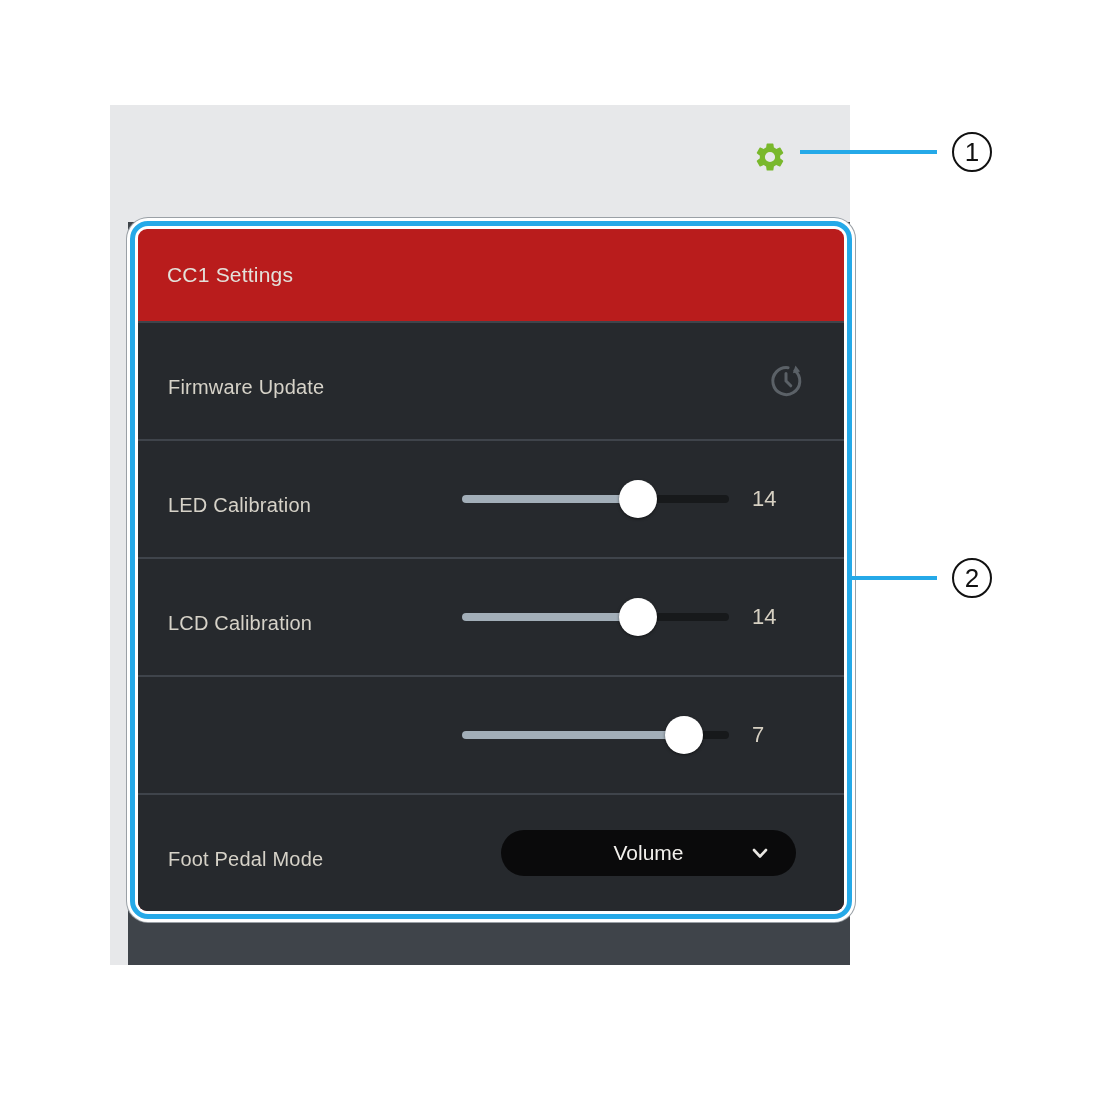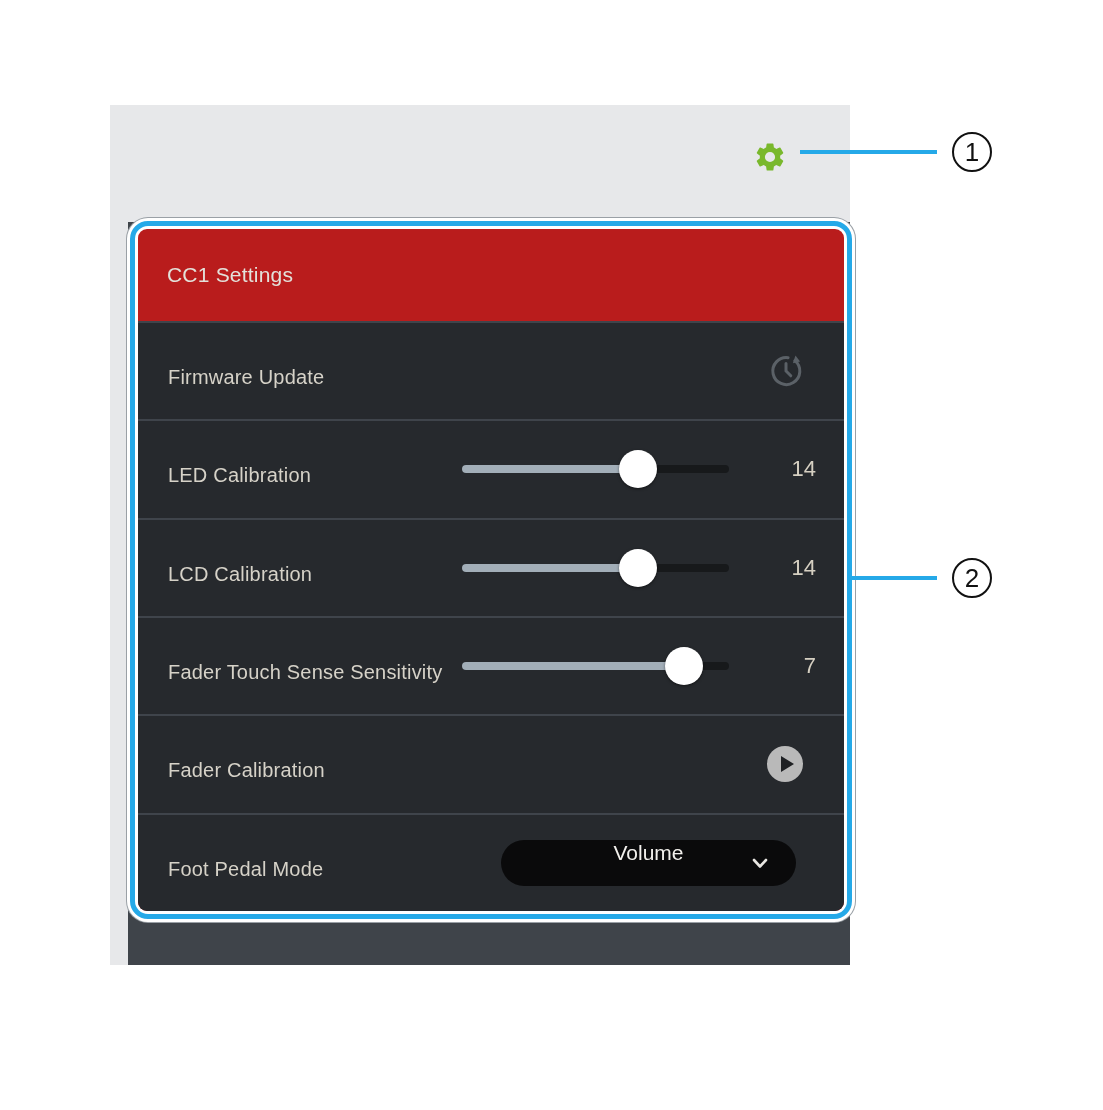--- a/index.html
+++ b/index.html
@@ -27,41 +27,41 @@
 
   
   .slider{position:absolute;left:324px;top:50%;transform:translateY(-50%);width:267px;height:40px;cursor:pointer;}
   .slider .track{position:absolute;left:0;right:0;top:50%;transform:translateY(-50%);height:8px;
                  background:#17191b;border-radius:4px;}
   .slider .fill{position:absolute;left:0;top:50%;transform:translateY(-50%);height:8px;
                 width:calc(var(--frac)*1%);background:#a2aeb8;border-radius:4px;}
   .slider .thumb{position:absolute;top:50%;left:calc(var(--frac)*1%);transform:translate(-50%,-50%);
                  width:38px;height:38px;background:#ffffff;border-radius:50%;
                  box-shadow:0 1px 3px rgba(0,0,0,.5);}
-  .row-value{position:absolute;right:28px;width:64px;text-align:right;color:#d6d0c2;font-size:22px;}
+  .row-value{position:absolute;right:28px;width:64px;text-align:left;color:#d6d0c2;font-size:22px;}
 
   
   .toggle{position:absolute;right:35px;top:50%;transform:translateY(-50%);width:68px;height:40px;cursor:pointer;}
   .toggle .pill{position:absolute;left:0;top:5px;width:60px;height:30px;background:#6db32c;border-radius:15px;}
   .toggle .knob{position:absolute;right:0;top:0;width:40px;height:40px;background:#ffffff;border-radius:50%;
                 box-shadow:0 1px 3px rgba(0,0,0,.5);}
 
   
   .history-btn{position:absolute;right:40px;top:50%;transform:translateY(-50%);width:36px;height:36px;
                background:transparent;border:none;padding:0;}
   .history-btn svg{width:36px;height:36px;stroke:#5b6167;fill:none;stroke-width:2;stroke-linecap:round;}
   .play-btn{position:absolute;right:41px;top:50%;transform:translateY(-50%);width:36px;height:36px;
             border-radius:50%;background:#b9b9b9;border:none;padding:0;display:flex;
             align-items:center;justify-content:center;cursor:pointer;}
   .play-btn svg{width:16px;height:16px;fill:#1e2023;margin-left:3px;}
 
   
   .dropdown{position:absolute;left:363px;top:50%;transform:translateY(-50%);width:295px;height:46px;
             background:#0a0a0b;border:none;border-radius:23px;cursor:pointer;
-            display:flex;align-items:flex-start;justify-content:center;}
+            display:flex;align-items:center;justify-content:center;}
   .dropdown-value{color:#f2f0ec;font-size:21px;}
   .dropdown .chev{position:absolute;right:26px;top:50%;transform:translateY(-50%);width:20px;height:20px;}
   .dropdown .chev svg{width:20px;height:20px;fill:none;stroke:#e8e6e2;stroke-width:2.6;
                       stroke-linecap:round;stroke-linejoin:round;}
 
   
   .callout-line{position:absolute;height:4px;background:#25a9e8;}
   .line-1{left:800px;top:150px;width:137px;}
   .line-2{left:851px;top:576px;width:86px;}
   .callout-badge{position:absolute;width:40px;height:40px;border:2.5px solid #111111;border-radius:50%;
@@ -122,39 +122,28 @@
         <div class="slider" style="--frac: 66;">
           <div class="track"></div>
           <div class="fill"></div>
           <div class="thumb"></div>
         </div>
         <span class="row-value">14</span>
       </div>
 
 
       <div class="row">
-        <span class="row-label">Fader Touch Sense Sensitivity</span>
         <div class="slider" style="--frac: 83;">
           <div class="track"></div>
           <div class="fill"></div>
           <div class="thumb"></div>
         </div>
         <span class="row-value">7</span>
       </div>
 
-      <div class="row">
-        <span class="row-label">Fader Calibration</span>
-        <button class="play-btn">
-          <span style="display:flex;">
-            <svg viewBox="0 0 16 16">
-                <path d="M2 0 L15 8 L2 16 Z"></path>
-              </svg>
-          </span>
-        </button>
-      </div>
 
       <div class="row">
         <span class="row-label">Foot Pedal Mode</span>
         <button class="dropdown">
           <span class="dropdown-value">Volume</span>
           <span class="chev">
             <svg viewBox="0 0 20 20">
                 <path d="M4 7 L10 13.5 L16 7"></path>
               </svg>
           </span>

